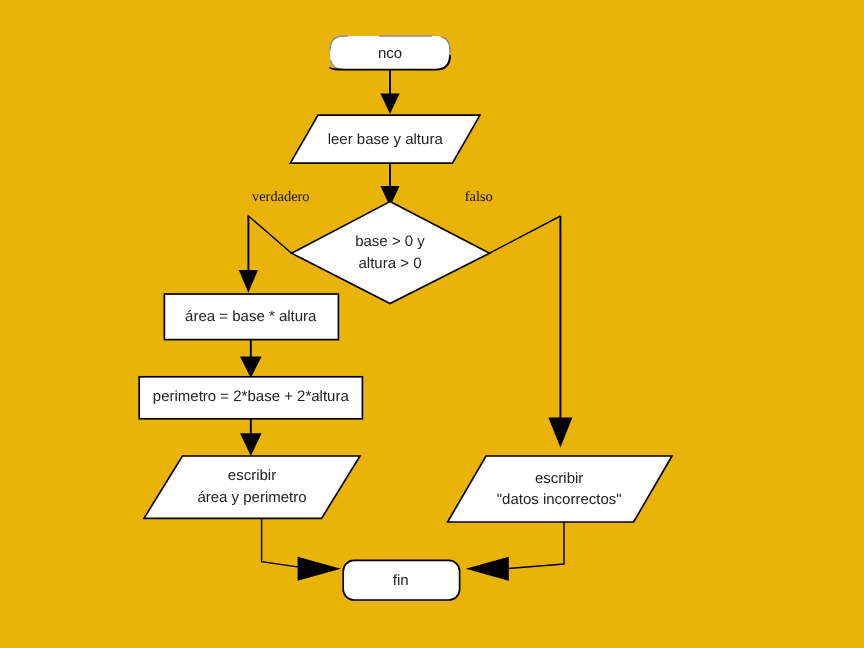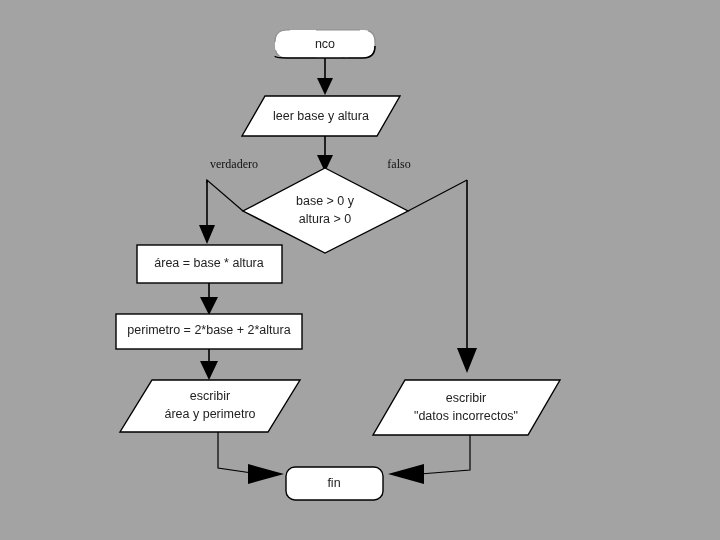--- a/index.html
+++ b/index.html
@@ -4,21 +4,21 @@
 <style>
   html, body {
     margin: 0;
     padding: 0;
     background: #ffffff;
   }
   #canvas {
     position: relative;
     width: 720px;
     height: 540px;
-    background: #a3a3a3;
+    background: #eab308;
     font-family: "Liberation Sans", sans-serif;
     overflow: hidden;
   }
   #flow-svg {
     position: absolute;
     left: 0;
     top: 0;
     width: 720px;
     height: 540px;
   }

